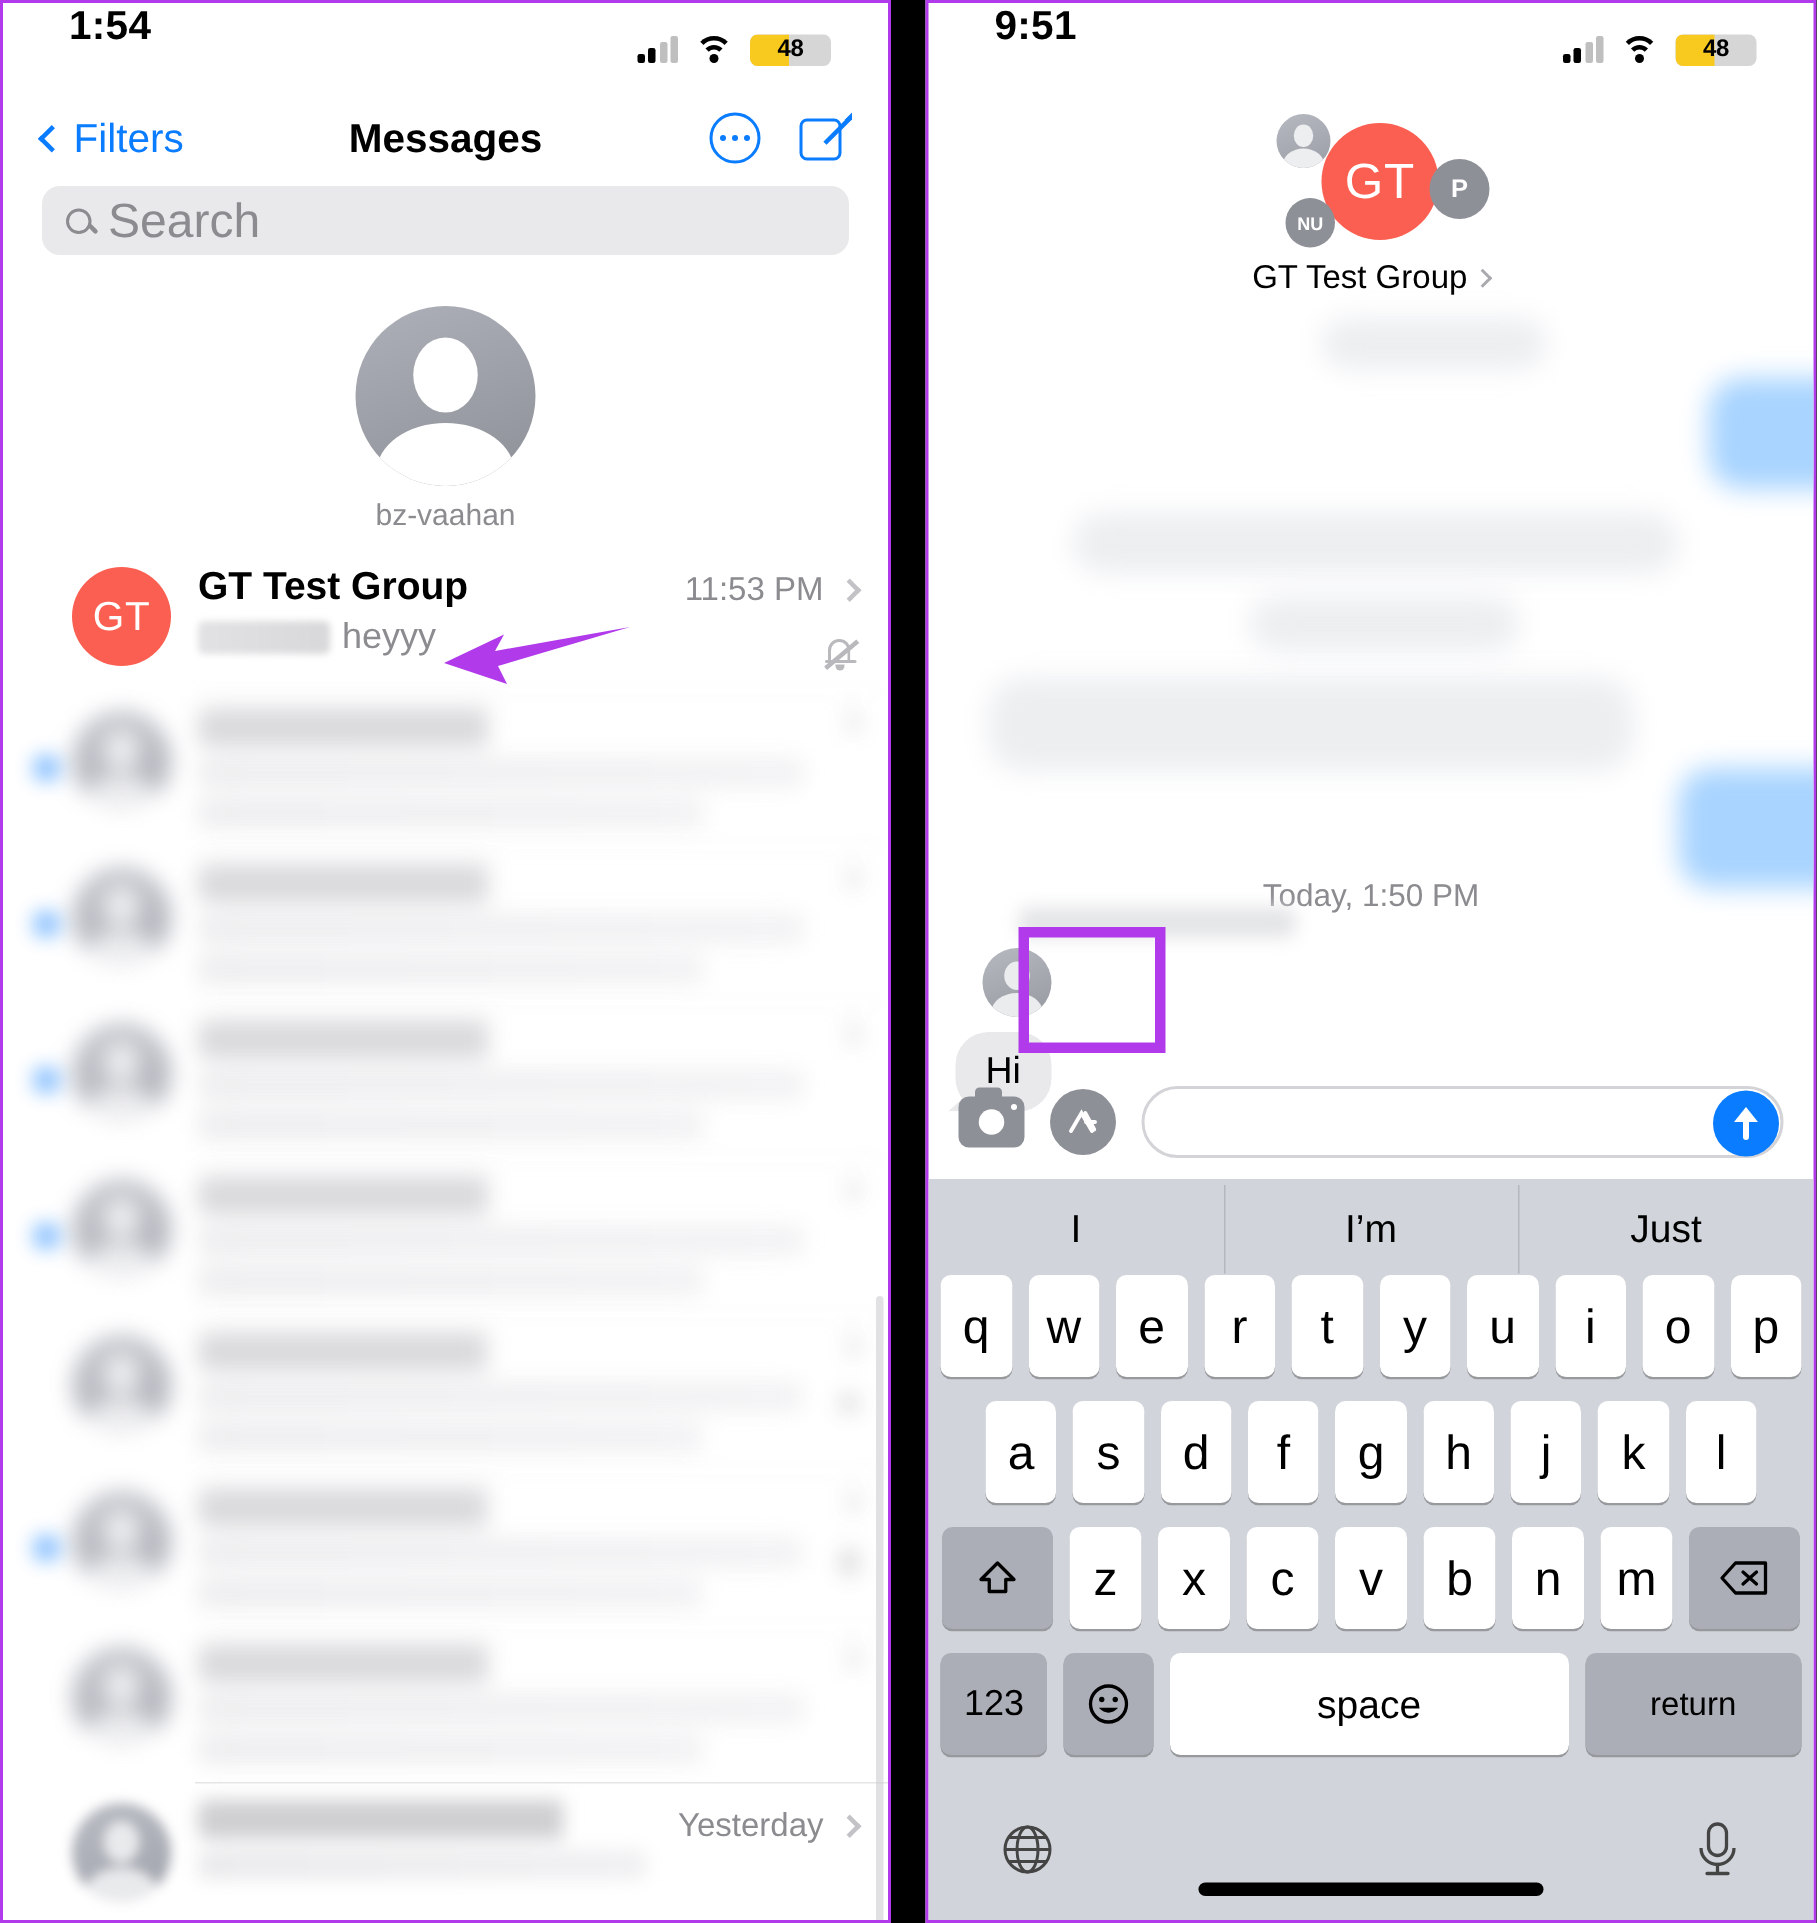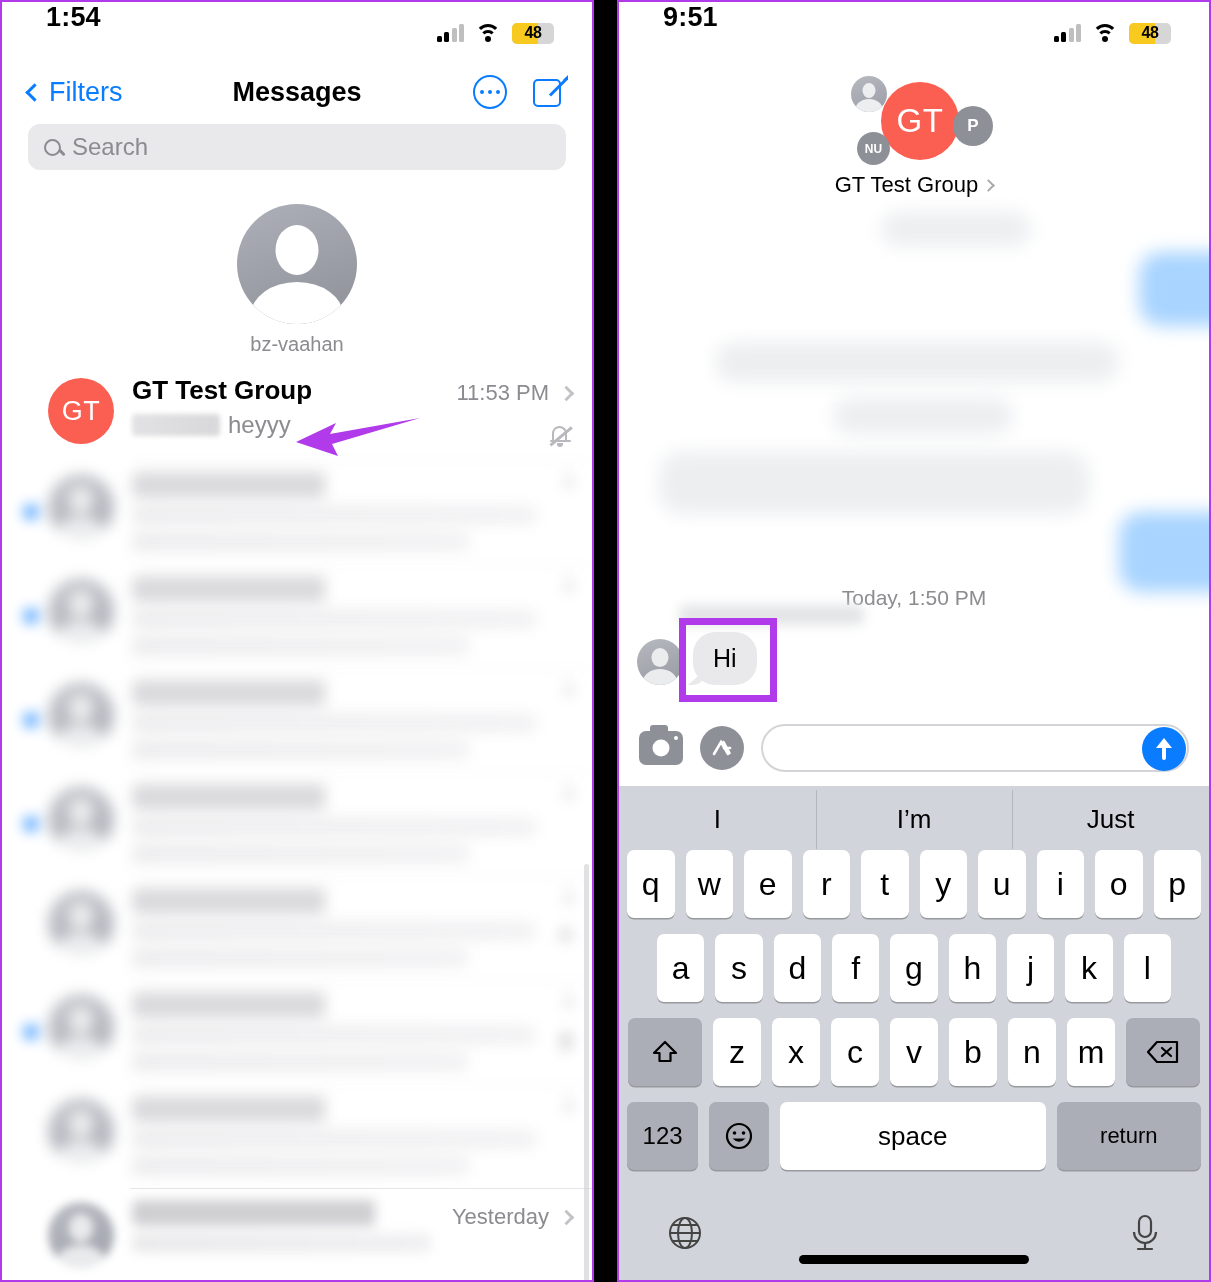--- a/index.html
+++ b/index.html
@@ -40,21 +40,21 @@
   .signal i:nth-child(3){ height: 14px; background:#bfbfbf; }
   .signal i:nth-child(4){ height: 18px; background:#bfbfbf; }
   .wifi { position: relative; width: 26px; height: 19px; }
   .wifi span { position:absolute; border: 3.4px solid #000; border-bottom-color: transparent;
                border-left-color: transparent; border-right-color: transparent; border-radius: 50%;
                left:50%; transform: translateX(-50%); }
   .wifi span.a { width: 26px; height: 26px; top: 0px; }
   .wifi span.b { width: 16px; height: 16px; top: 6px; }
   .wifi span.c { width: 6px;  height: 6px;  top: 12px; background:#000; border-radius:50%;
                  border:none; }
-  .battery { position: relative; width: 42px; height: 21px; border-radius: 5px;
+  .battery { position: relative; width: 54px; height: 21px; border-radius: 5px;
              background: #d6d6d6; display:flex; align-items:center; overflow:hidden; }
   .battery .fill { position:absolute; left:0; top:0; bottom:0; width: 26px; background:#f8c91f; }
   .battery .num { position: relative; z-index:2; width:100%; text-align:center;
                   font-size: 16px; font-weight: 700; color:#000; letter-spacing:-.3px; }
 
   
   .navbar { height: 56px; display:flex; align-items:center; padding: 0 26px; position: relative; }
   .nav-back { display:flex; align-items:center; gap: 6px; color:#0a7cff; cursor:pointer; }
   .nav-back .chev { width: 13px; height: 13px; border-left: 3.4px solid #0a7cff;
                     border-bottom: 3.4px solid #0a7cff; transform: rotate(45deg); margin-right:2px;}
@@ -74,21 +74,21 @@
                        border-left:5px solid transparent; border-bottom:5px solid #0a7cff; }
 
   
   .searchwrap { padding: 4px 26px 10px; }
   .searchbar { height: 46px; background:#e9e9eb; border-radius: 12px; display:flex;
                align-items:center; padding: 0 16px; gap: 11px; cursor: text; }
   .mag { width: 17px; height: 17px; border: 2.6px solid #8b8b90; border-radius: 50%;
          position: relative; flex: none; }
   .mag::after { content:''; position:absolute; width: 8px; height: 2.6px; background:#8b8b90;
                 right: -7px; bottom: 0px; transform: rotate(45deg); border-radius: 2px; }
-  .search-placeholder { font-size: 24px; color:#8b8b90; }
+  .search-placeholder { font-size: 32px; color:#8b8b90; }
 
   
   .pinned { display:flex; flex-direction: column; align-items:center; padding: 24px 0 8px; }
   .pin-avatar { width: 120px; height: 120px; border-radius:50%;
                 background: linear-gradient(160deg,#adb0b8,#8e9098);
                 position: relative; overflow:hidden; }
   .pin-avatar .head { position:absolute; left:50%; top:21px; transform: translateX(-50%);
                       width: 43px; height: 50px; background:#fff; border-radius: 50%; }
   .pin-avatar .body { position:absolute; left:50%; bottom:-24px; transform: translateX(-50%);
                       width: 92px; height: 66px; background:#fff; border-radius: 50% 50% 0 0; }
@@ -171,21 +171,21 @@
   .group-name { font-size: 22px; color:#000; font-weight: 500; }
   .chev-sm { width: 9px; height: 9px; border-right: 2.6px solid #a9a9ae;
              border-top: 2.6px solid #a9a9ae; transform: rotate(45deg); }
 
   .chat-body { position: relative; height: 512px; }
   .ghost { position:absolute; filter: blur(9px); border-radius: 22px; }
   .ghost.grey { background: #eceef0; }
   .ghost.blue { background: #a8d4ff; }
   .day-stamp { position:absolute; left:0; right:0; top: 384px; text-align:center;
                font-size: 21px; color:#8b8b90; }
-  .msg-row { position:absolute; left: 18px; top: 430px; display:flex; align-items:flex-end; gap: 10px; }
+  .msg-row { position:absolute; left: 18px; top: 430px; display:flex; align-items:flex-end; gap: 10px; flex-direction: column; }
   .msg-av { width: 46px; height: 46px; border-radius:50%; position: relative; overflow:hidden;
             background: linear-gradient(160deg,#b6b9c0,#96999f); flex:none; }
   .msg-av .h { position:absolute; left:50%; top: 9px; transform:translateX(-50%);
                width: 17px; height: 19px; background:#ebecee; border-radius:50%; }
   .msg-av .b { position:absolute; left:50%; bottom:-9px; transform:translateX(-50%);
                width: 34px; height: 25px; background:#ebecee; border-radius:50% 50% 0 0; }
   .bubble { background:#e9e9eb; border-radius: 22px; padding: 12px 20px; font-size: 25px;
             color:#000; position:relative; min-width: 56px; }
   .bubble::after { content:''; position:absolute; left:-5px; bottom: 0px; width: 18px; height: 16px;
                    background:#e9e9eb; border-bottom-right-radius: 14px;

